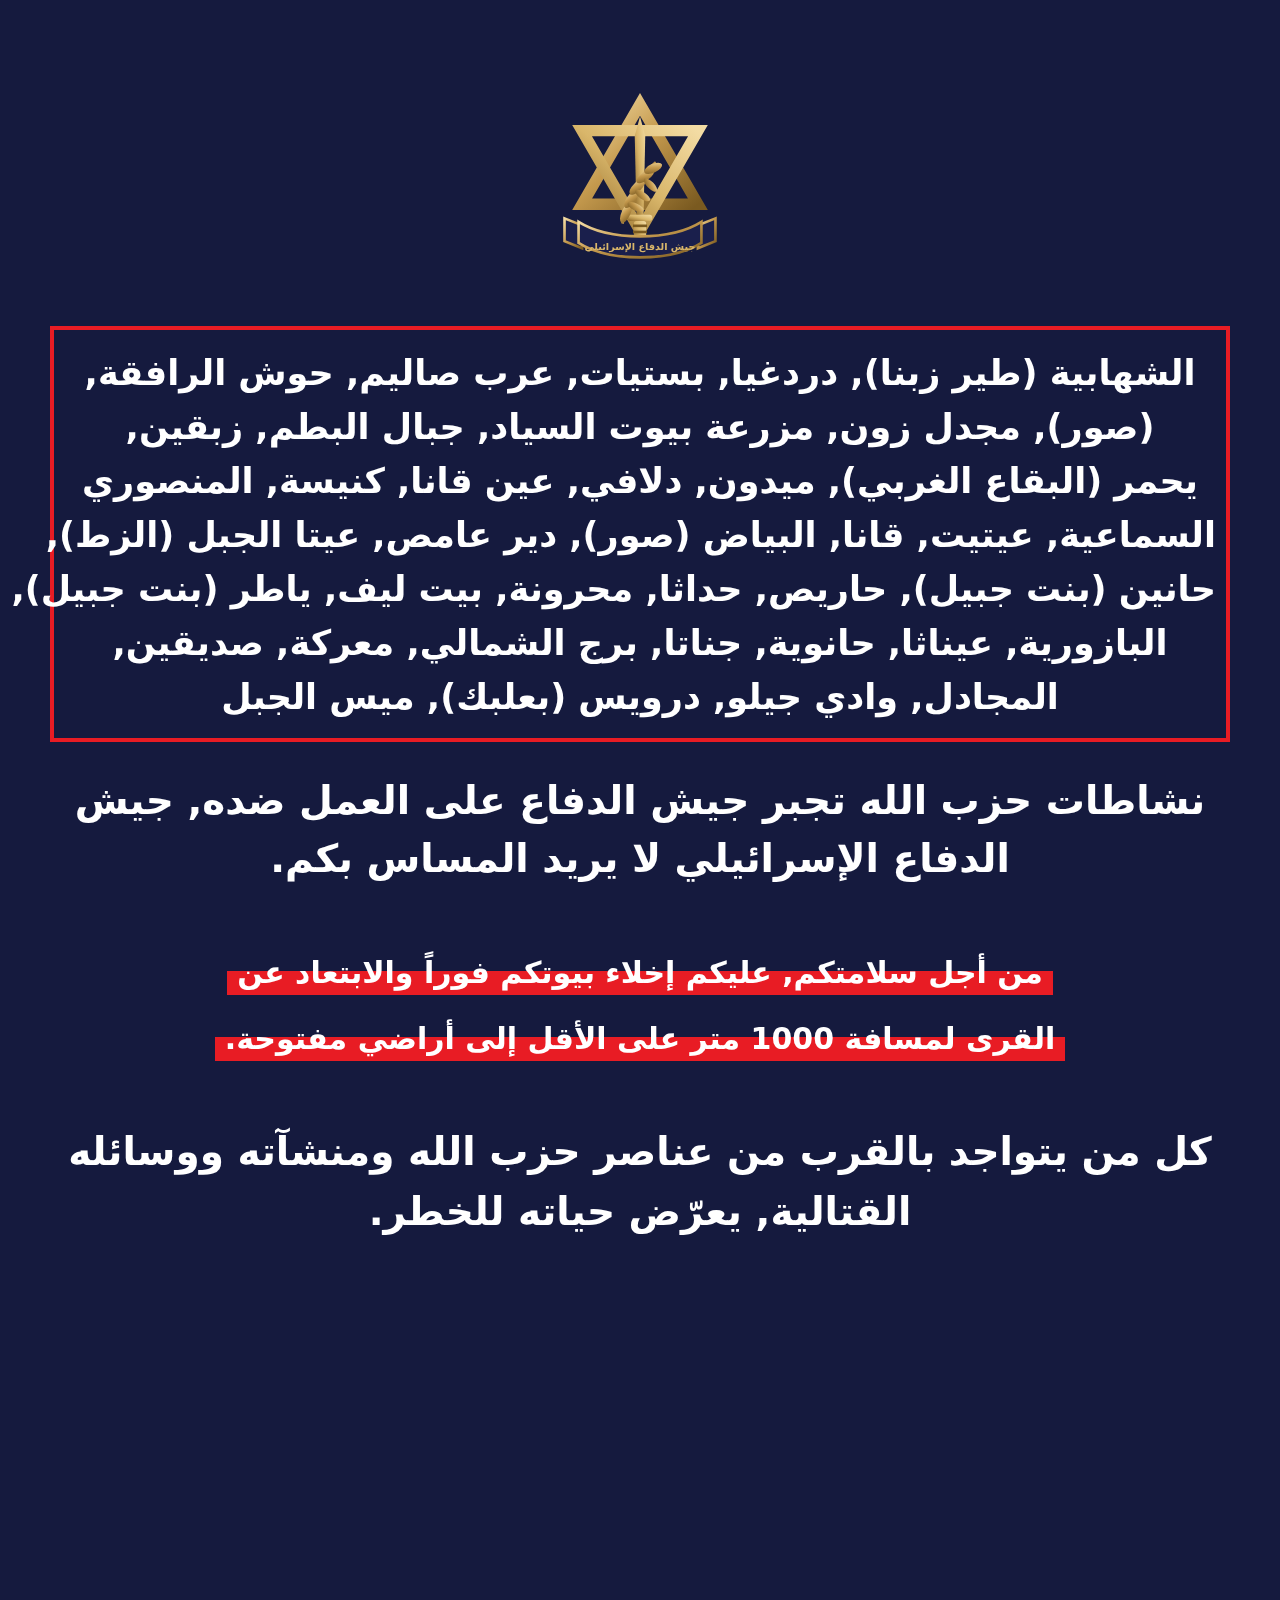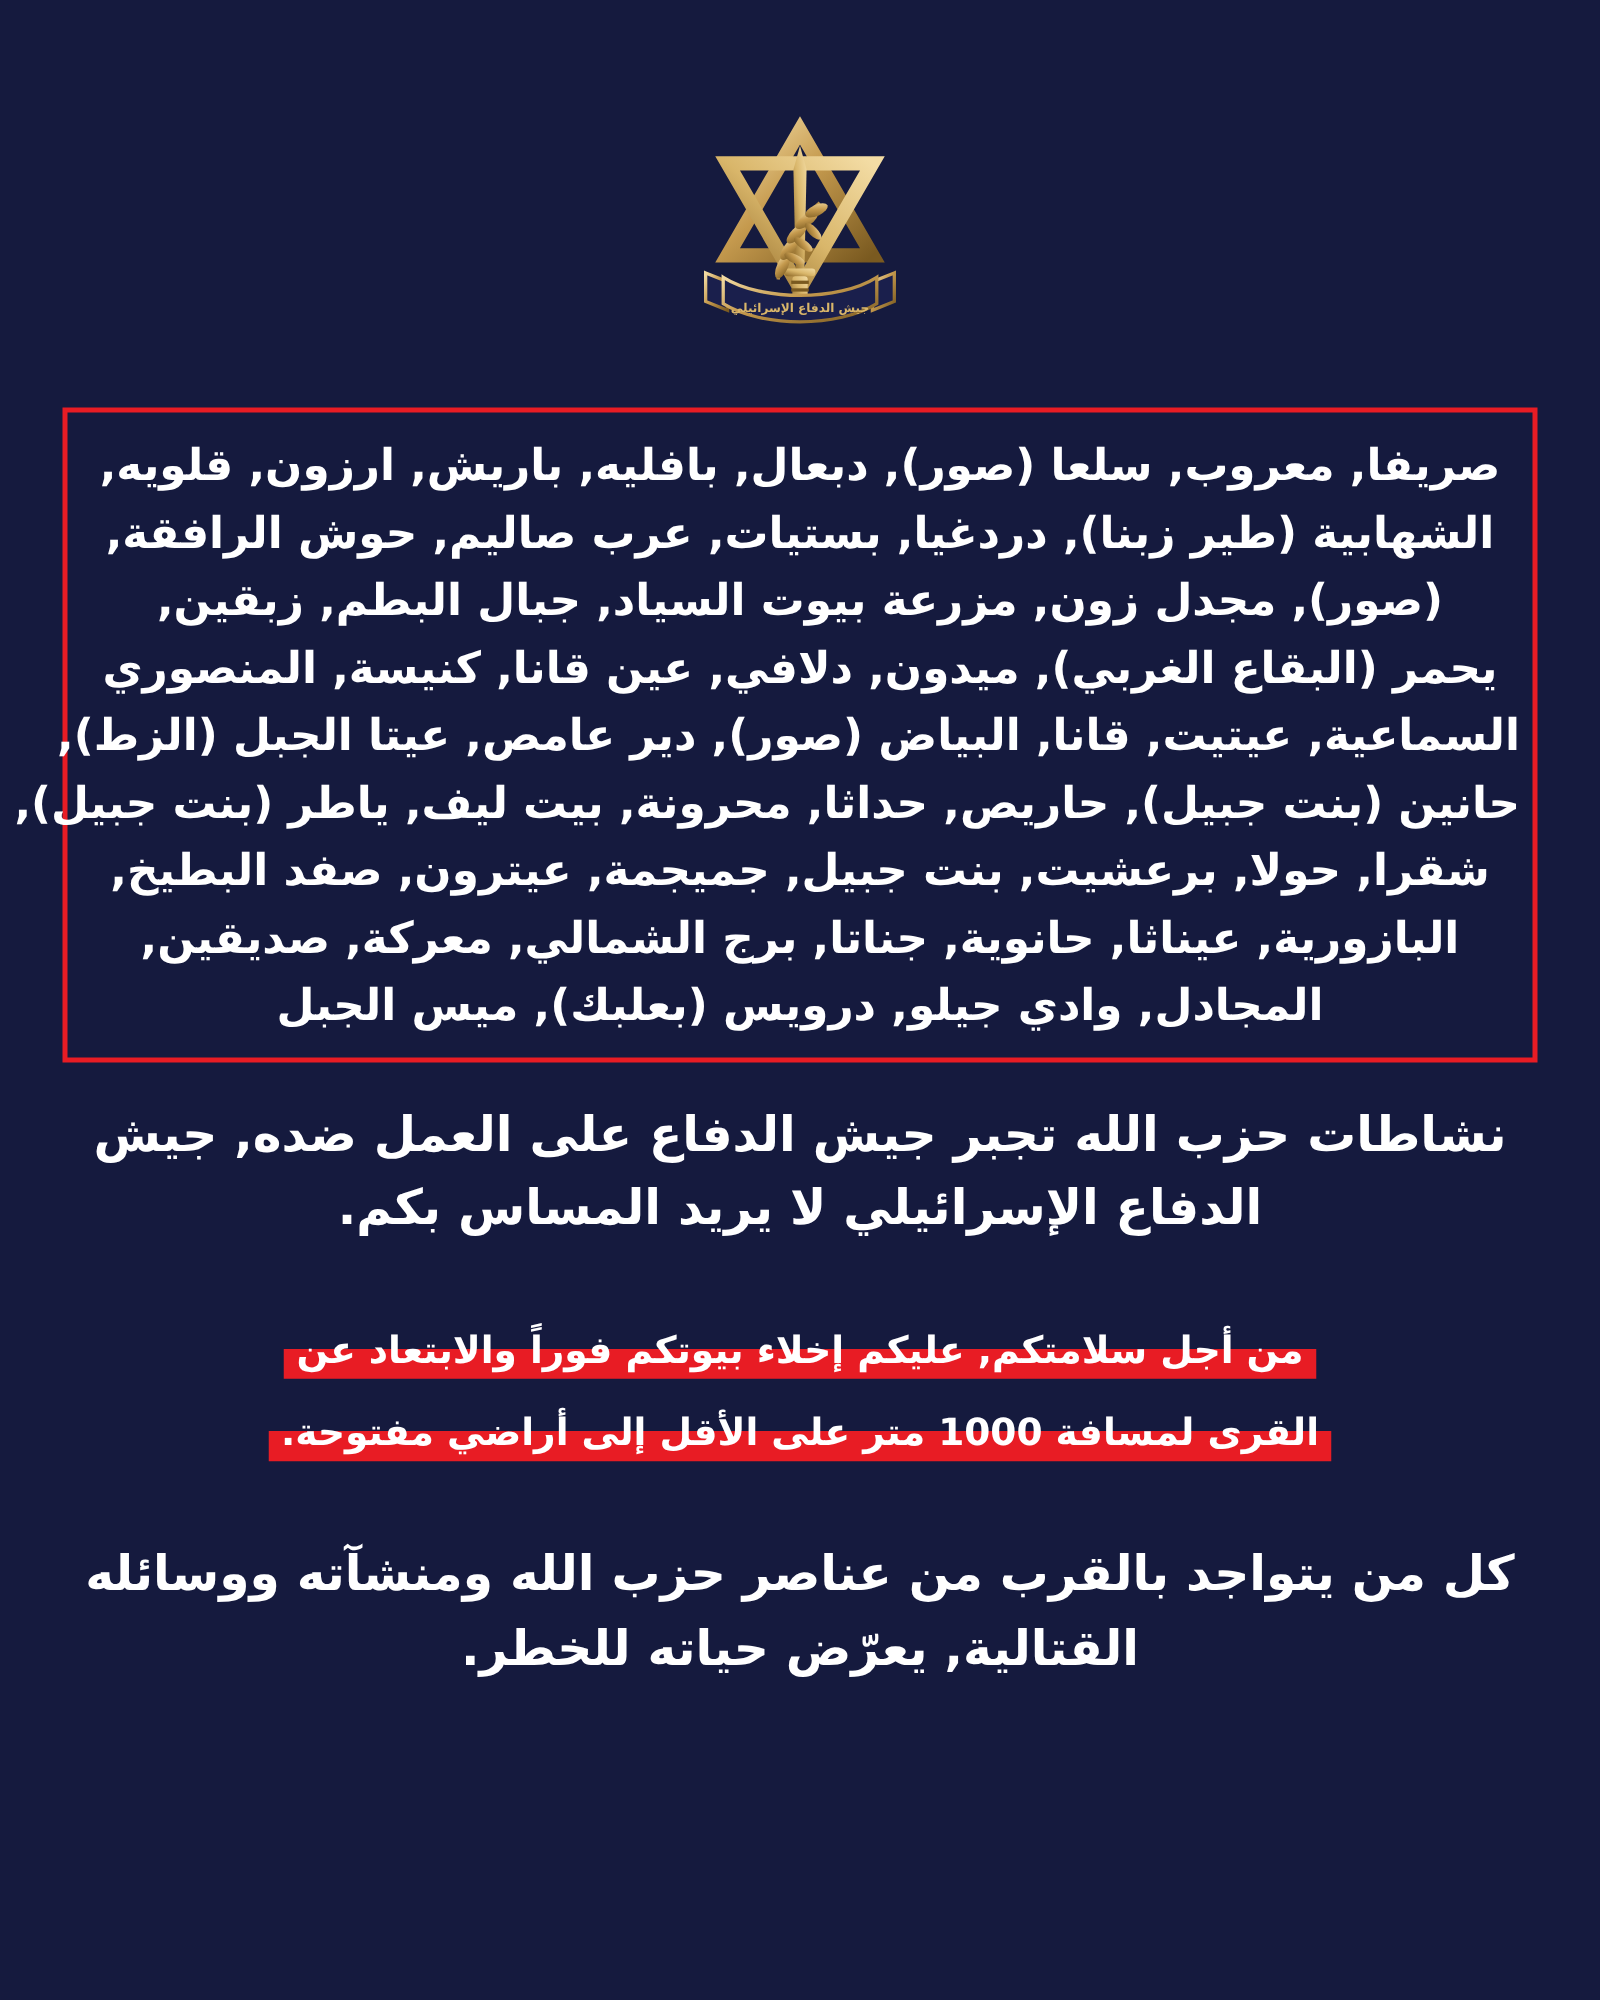--- a/index.html
+++ b/index.html
@@ -122,27 +122,25 @@
     <g>
       <path d="M14,144 L34,152 L34,178 L14,170 Z" fill="#1a1f4c" stroke="url(#gold)" stroke-width="3"></path>
       <path d="M186,144 L166,152 L166,178 L186,170 Z" fill="#1a1f4c" stroke="url(#gold)" stroke-width="3"></path>
       <path d="M30,148 C65,170 135,170 170,148 L170,172 C135,194 65,194 30,172 Z" fill="#1a1f4c" stroke="url(#gold)" stroke-width="3"></path>
       <text x="100" y="180" text-anchor="middle" font-size="11" fill="#d9b66a">جيش الدفاع الإسرائيلي</text>
     </g>
   </svg>
 
 
   <div class="villages-box">
-    <div class="vline">صريفا, معروب, سلعا (صور), دبعال, بافليه, باريش, ارزون, قلويه,</div>
     <div class="vline">الشهابية (طير زبنا), دردغيا, بستيات, عرب صاليم, حوش الرافقة,</div>
     <div class="vline">(صور),  مجدل زون, مزرعة بيوت السياد, جبال البطم, زبقين,</div>
     <div class="vline">يحمر (البقاع الغربي), ميدون, دلافي, عين قانا, كنيسة, المنصوري</div>
     <div class="vline">السماعية, عيتيت, قانا, البياض (صور), دير عامص,  عيتا الجبل (الزط),</div>
     <div class="vline">حانين (بنت جبيل), حاريص, حداثا, محرونة, بيت ليف, ياطر (بنت جبيل),</div>
-    <div class="vline">شقرا, حولا,  برعشيت, بنت جبيل, جميجمة, عيترون, صفد البطيخ,</div>
     <div class="vline">البازورية, عيناثا, حانوية, جناتا, برج الشمالي, معركة, صديقين,</div>
     <div class="vline">المجادل, وادي جيلو, درويس (بعلبك), ميس الجبل</div>
   </div>
 
   <div class="para">
     <div class="pline">نشاطات حزب الله تجبر جيش الدفاع على العمل ضده, جيش</div>
     <div class="pline">الدفاع الإسرائيلي لا يريد المساس بكم.</div>
   </div>
 
   <div class="para warn">

